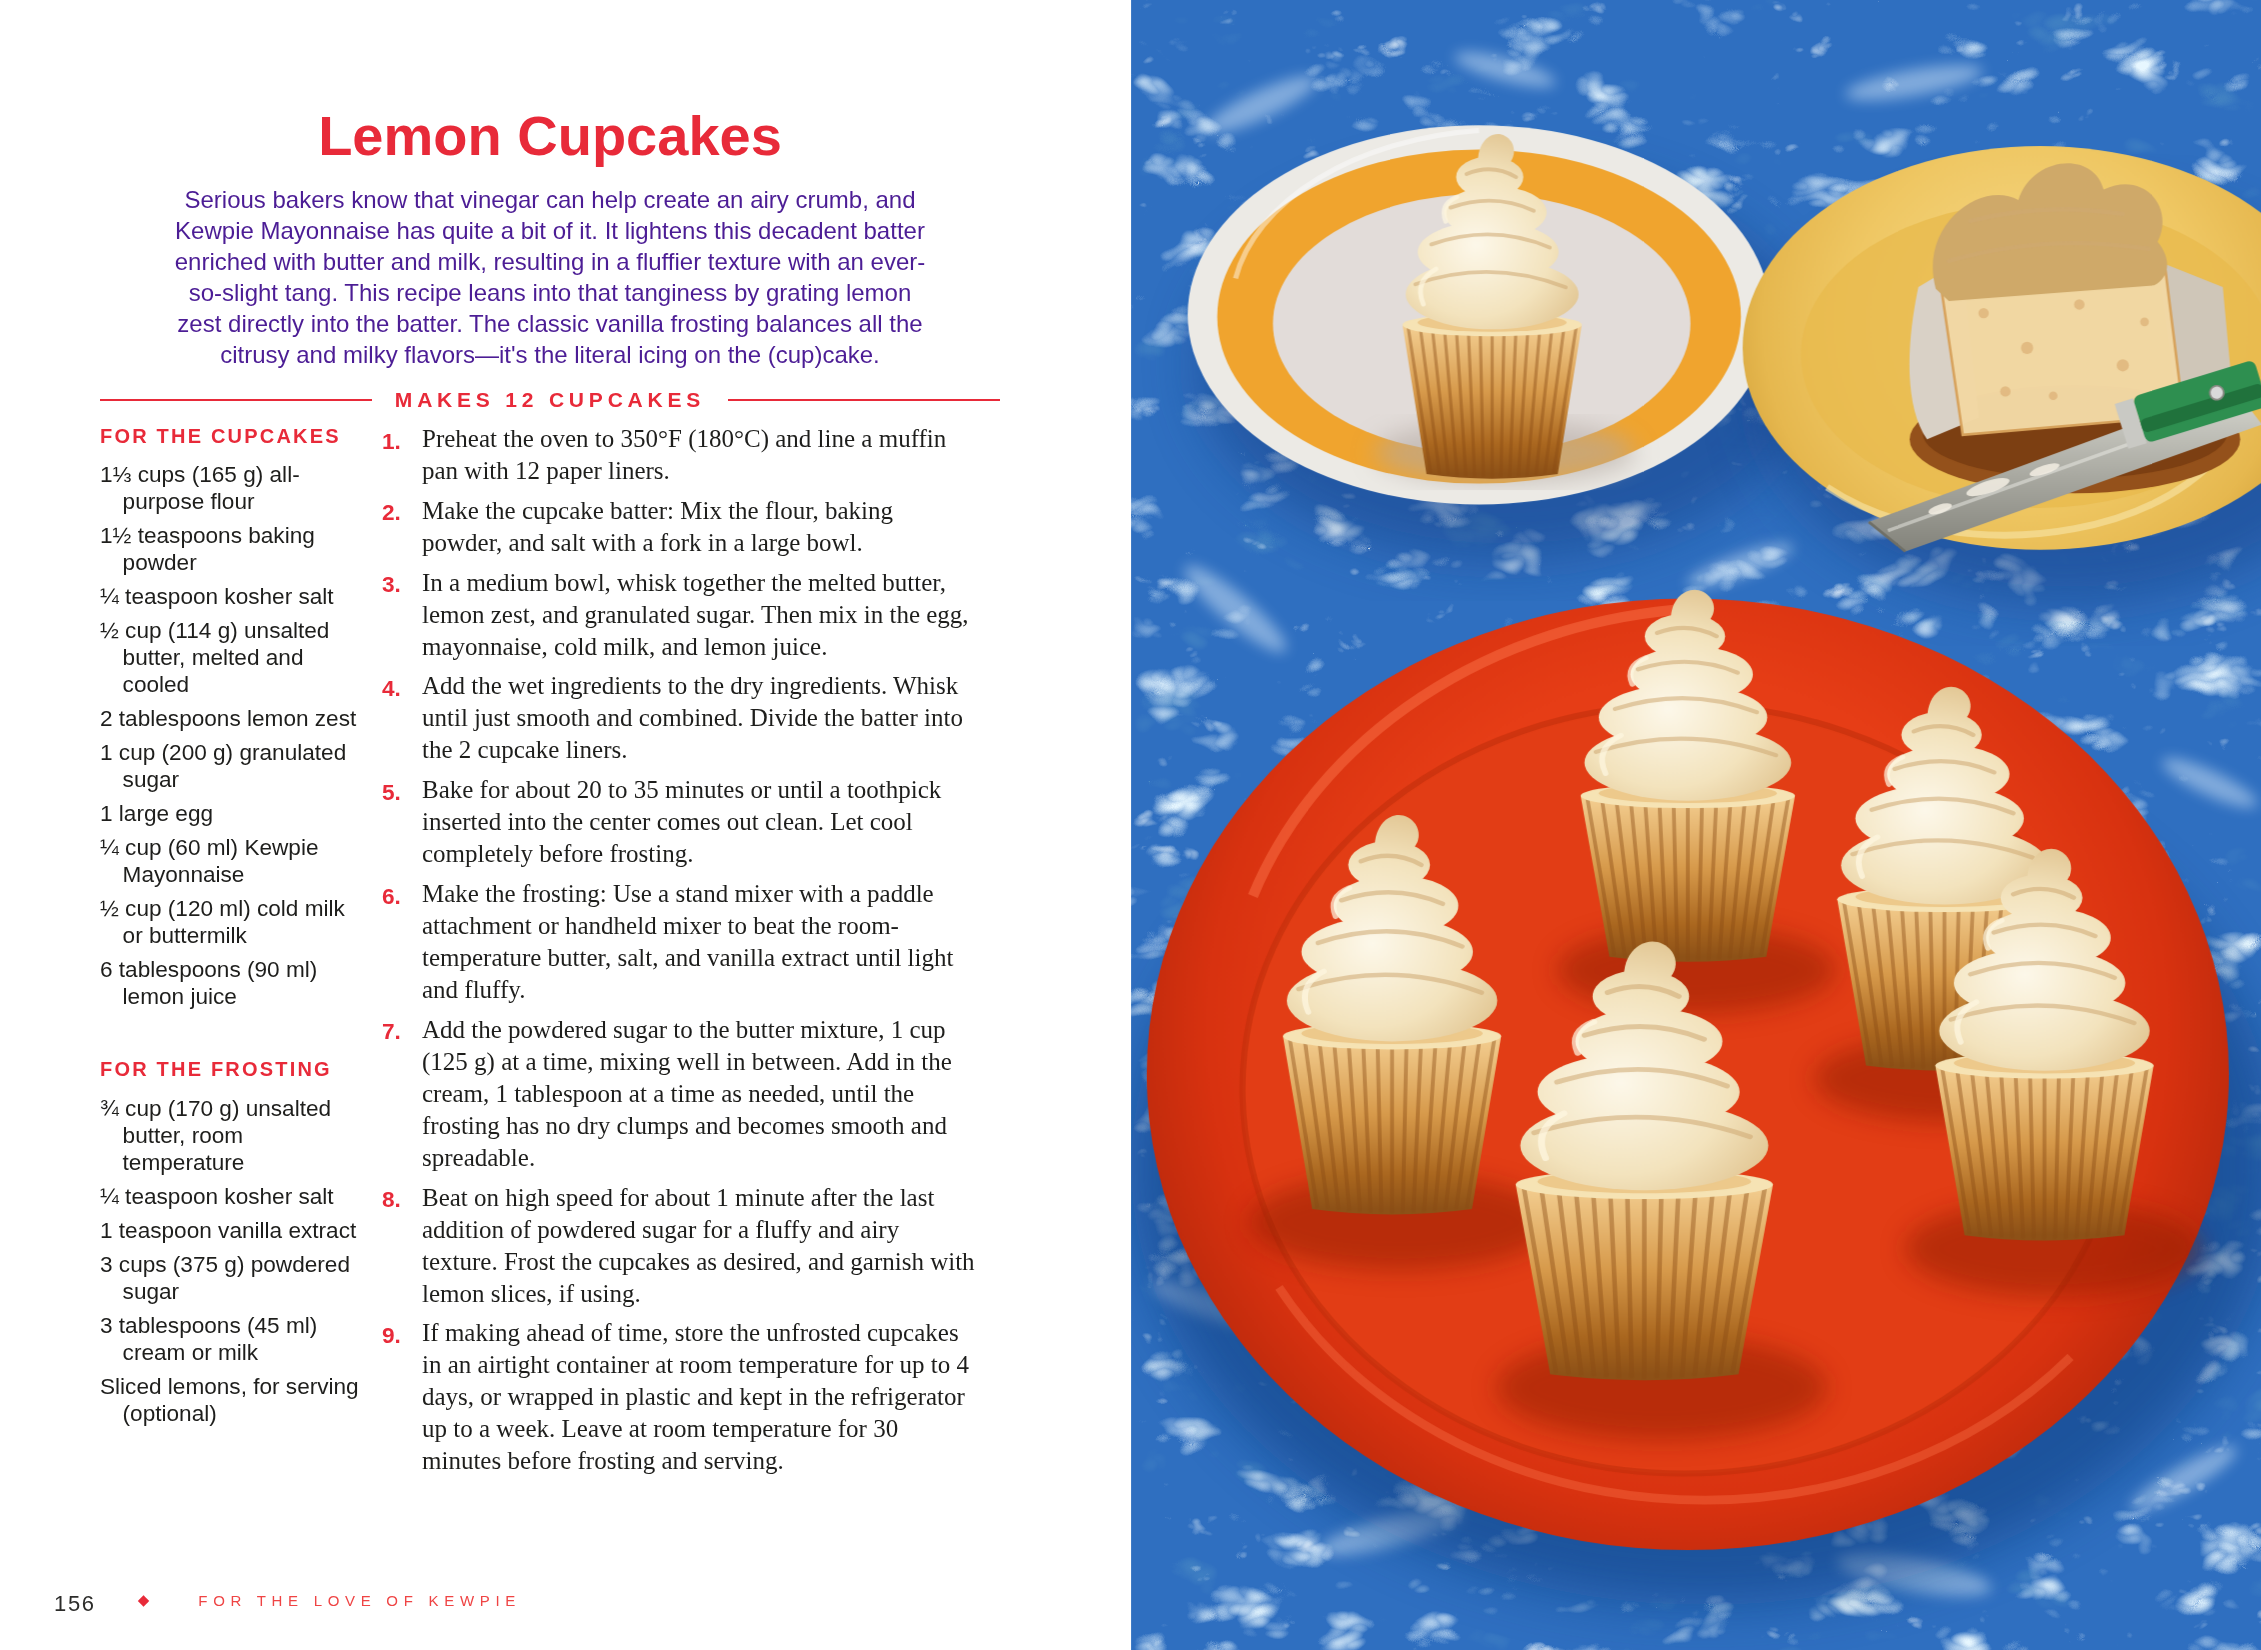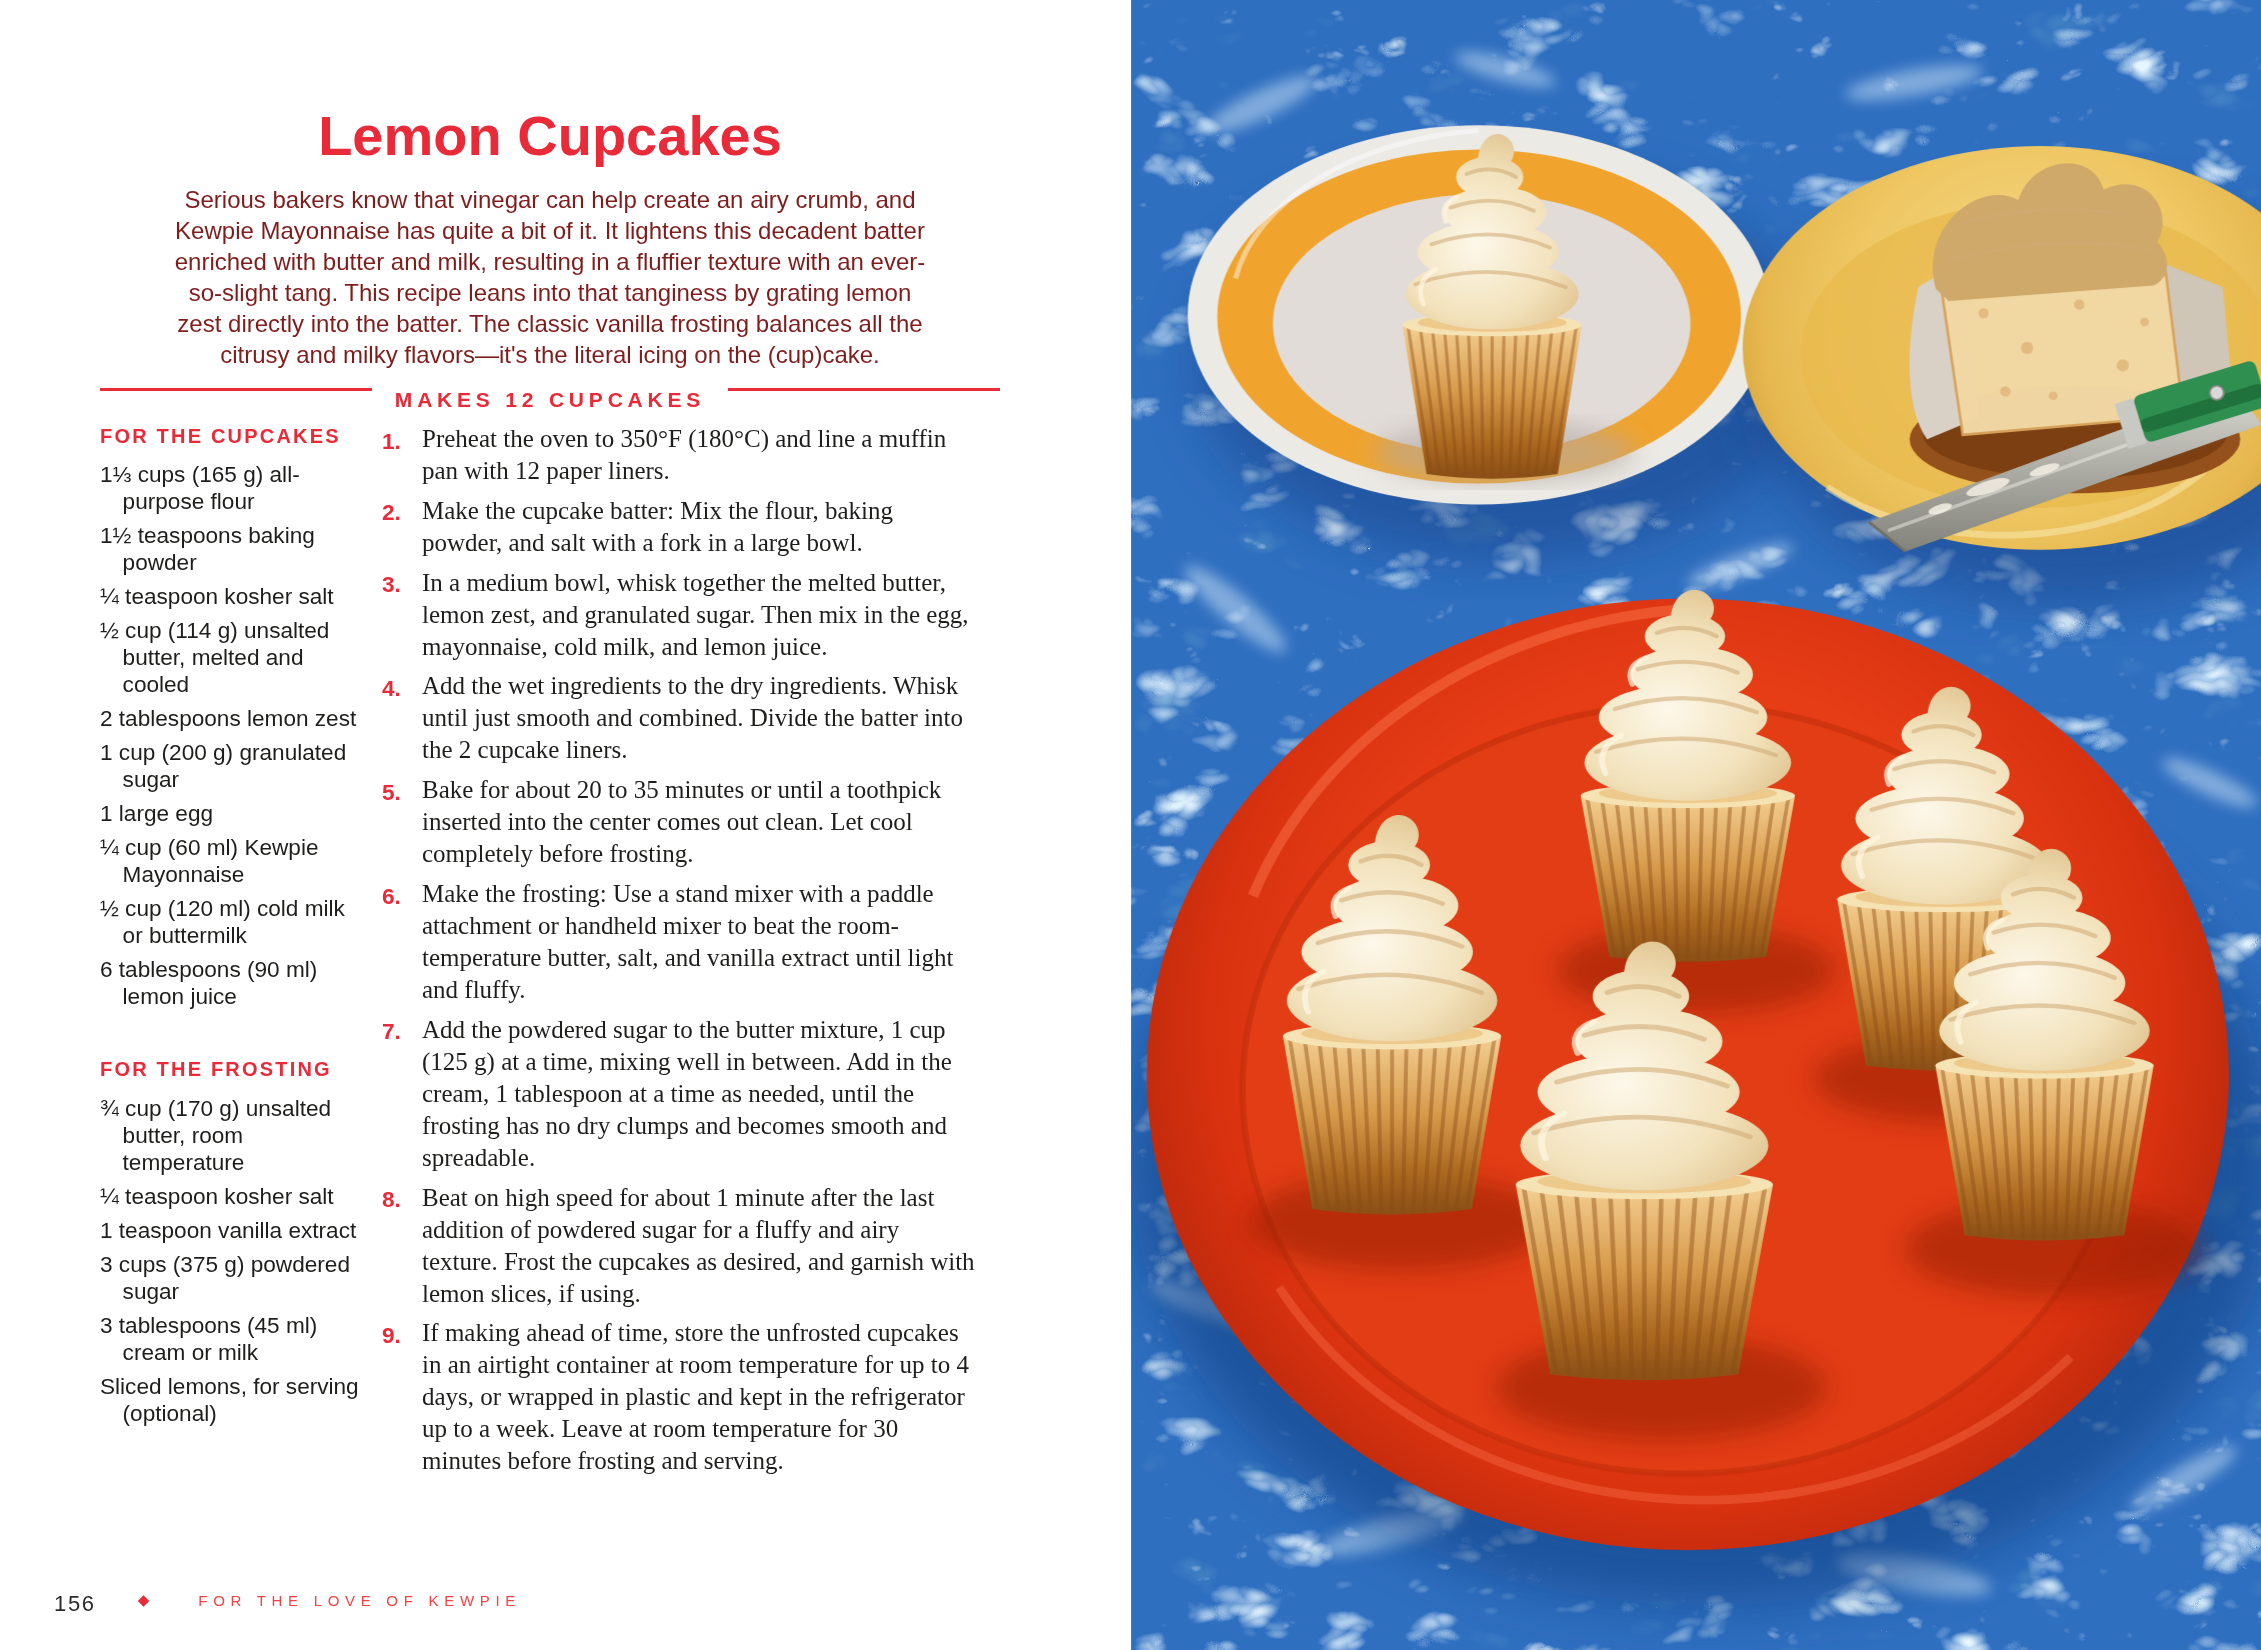--- a/index.html
+++ b/index.html
@@ -5,23 +5,23 @@
   html,body{margin:0;padding:0;background:#ffffff;}
   body{width:2261px;height:1651px;position:relative;overflow:hidden;
        font-family:"Liberation Sans","DejaVu Sans",sans-serif;color:#1e1e1c;}
 
   .left-page{position:absolute;left:0;top:0;width:1325px;height:1651px;background:#ffffff;}
   .content{position:absolute;left:100px;width:900px;}
 
   .title{top:103px;text-align:center;font-size:56px;font-weight:bold;
          color:#e82a39;letter-spacing:0px;}
   .intro{top:184px;text-align:center;font-size:24px;line-height:31px;
-         color:#7f1d1d;white-space:pre-line;}
-
-  .makes{top:388px;display:flex;}
+         color:#4c1d95;white-space:pre-line;}
+
+  .makes{top:388px;display:flex;align-items:center;}
   .makes .line{flex:1;height:2.6px;background:#e82a39;}
   .makes .label{margin:0 22.6px;font-size:21px;font-weight:bold;color:#e82a39;
                 letter-spacing:4.8px;white-space:nowrap;}
 
   .columns{top:423px;display:flex;}
   .ingredients{width:261px;flex:none;font-size:22.6px;line-height:27px;}
   .ing-header{color:#e82a39;font-weight:bold;font-size:20px;letter-spacing:2.2px;
               margin-bottom:11.3px;}
   .ing-header.second{margin-top:46px;}
   .ing{padding-left:22.6px;text-indent:-22.6px;margin-bottom:7px;}

